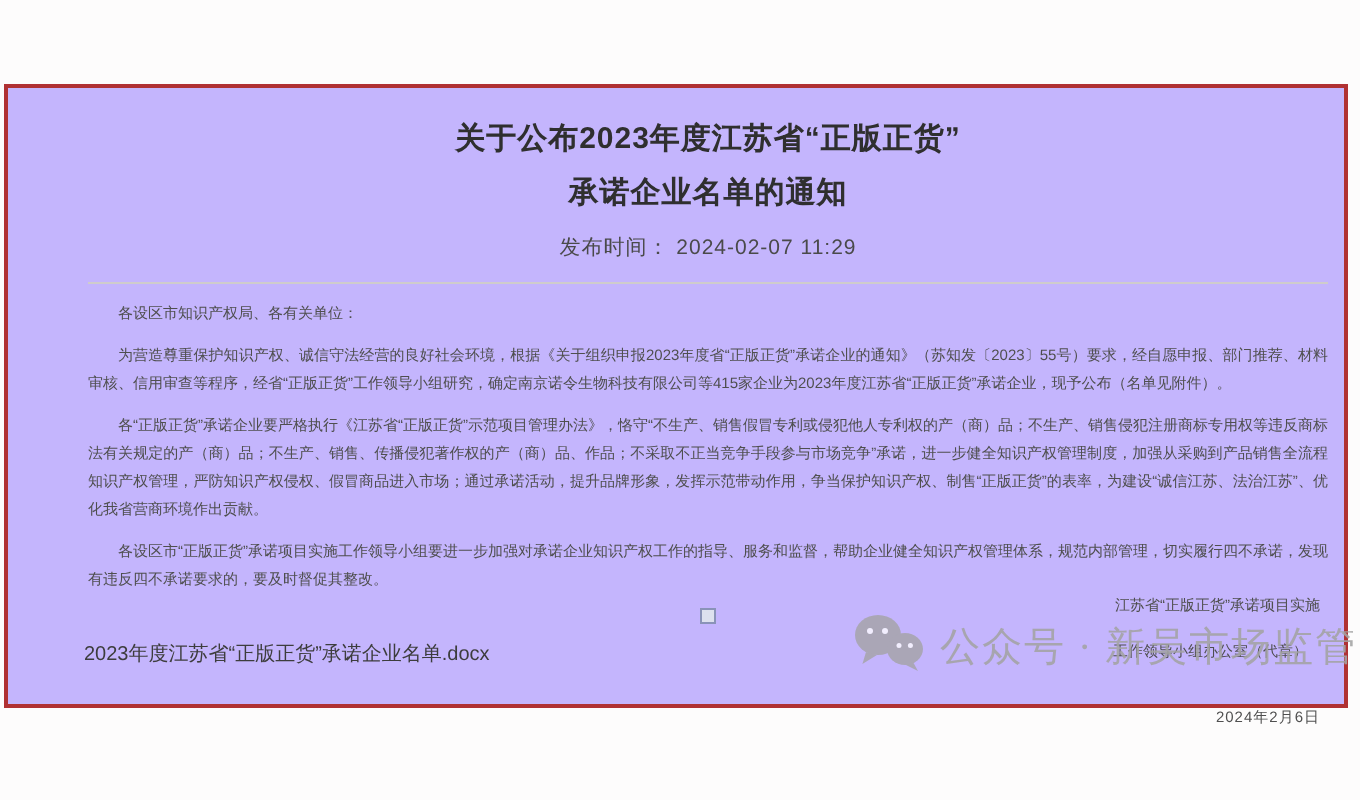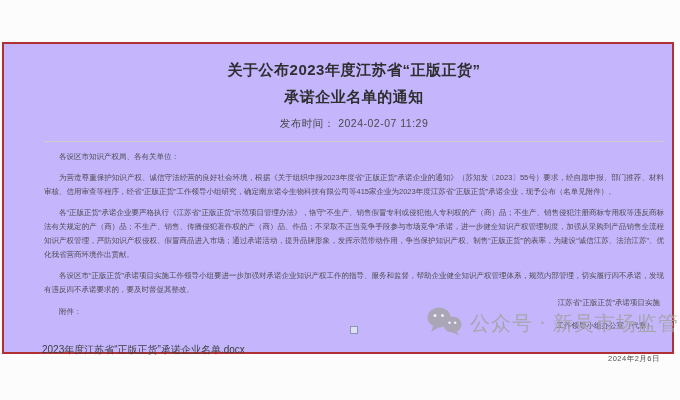--- a/index.html
+++ b/index.html
@@ -71,21 +71,20 @@
       <span>2024-02-07 11:29</span>
     </div>
 
     <div class="divider"></div>
 
     <div class="body">
       <p>各设区市知识产权局、各有关单位：</p>
       <p>为营造尊重保护知识产权、诚信守法经营的良好社会环境，根据《关于组织申报2023年度省“正版正货”承诺企业的通知》（苏知发〔2023〕55号）要求，经自愿申报、部门推荐、材料审核、信用审查等程序，经省“正版正货”工作领导小组研究，确定南京诺令生物科技有限公司等415家企业为2023年度江苏省“正版正货”承诺企业，现予公布（名单见附件）。</p>
       <p>各“正版正货”承诺企业要严格执行《江苏省“正版正货”示范项目管理办法》，恪守“不生产、销售假冒专利或侵犯他人专利权的产（商）品；不生产、销售侵犯注册商标专用权等违反商标法有关规定的产（商）品；不生产、销售、传播侵犯著作权的产（商）品、作品；不采取不正当竞争手段参与市场竞争”承诺，进一步健全知识产权管理制度，加强从采购到产品销售全流程知识产权管理，严防知识产权侵权、假冒商品进入市场；通过承诺活动，提升品牌形象，发挥示范带动作用，争当保护知识产权、制售“正版正货”的表率，为建设“诚信江苏、法治江苏”、优化我省营商环境作出贡献。</p>
       <p>各设区市“正版正货”承诺项目实施工作领导小组要进一步加强对承诺企业知识产权工作的指导、服务和监督，帮助企业健全知识产权管理体系，规范内部管理，切实履行四不承诺，发现有违反四不承诺要求的，要及时督促其整改。</p>
-      <p class="attach-label">附件：</p>
       <div class="placeholder"></div>
       <a class="attach-file">2023年度江苏省“正版正货”承诺企业名单.docx</a>
     </div>
 
     <div class="signature">
       <div class="sig1">江苏省“正版正货”承诺项目实施</div>
       <div class="sig2">工作领导小组办公室（代章）</div>
       <div class="sigdate">2024年2月6日</div>
     </div>
 

